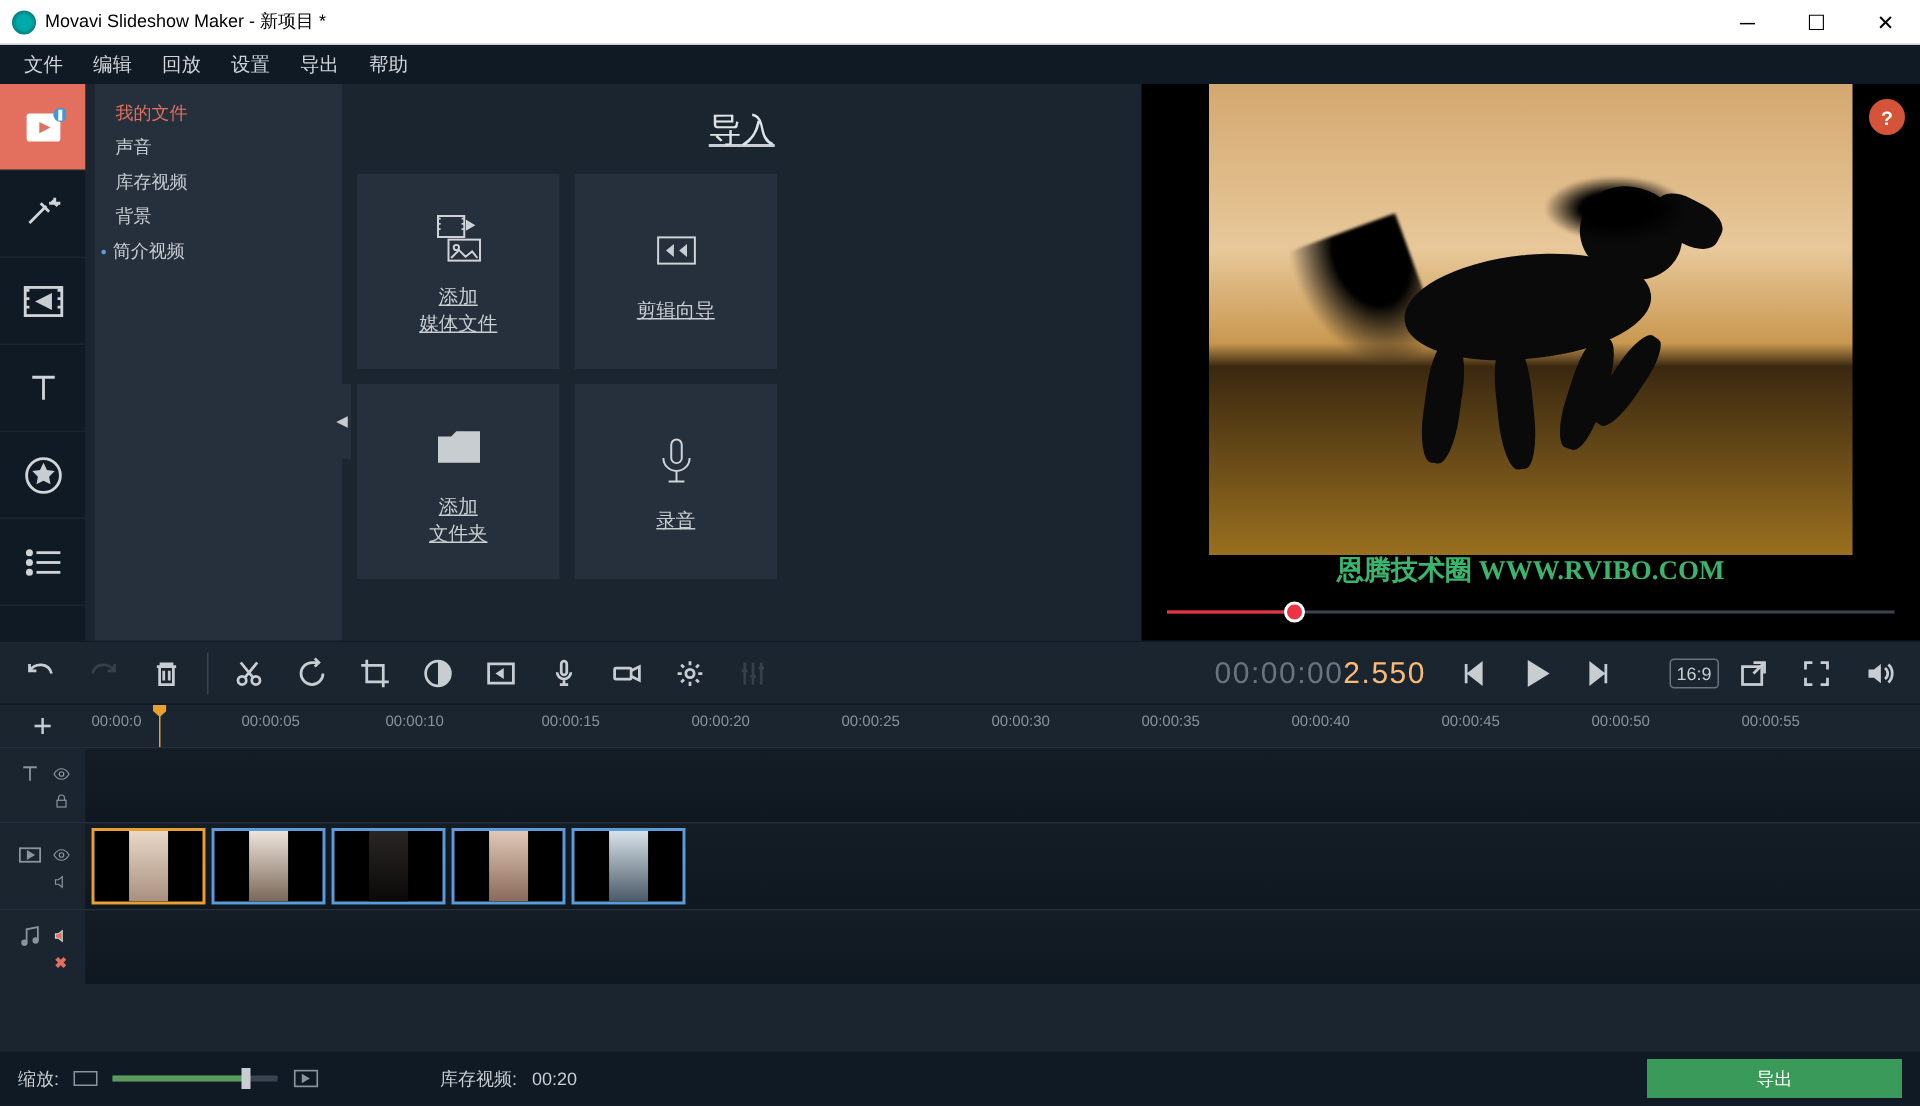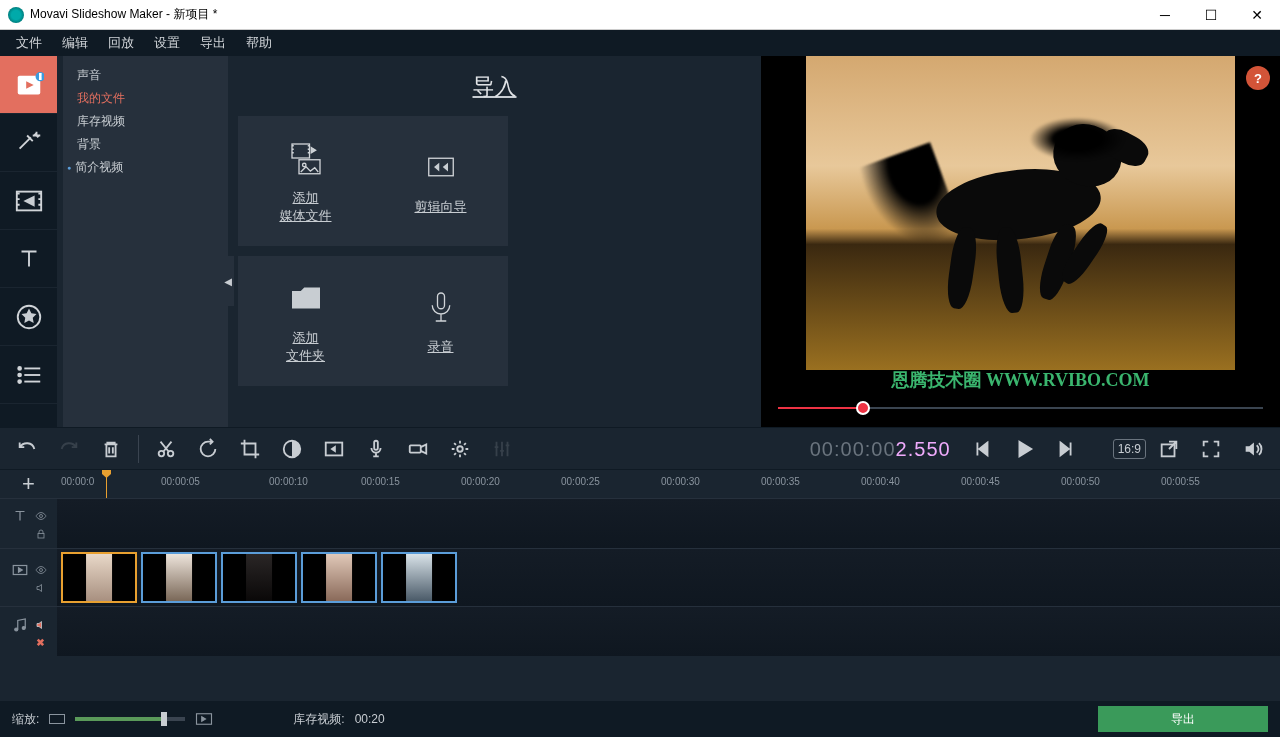--- a/index.html
+++ b/index.html
@@ -29,21 +29,21 @@
 
 .center { flex:1; background:#1a2530; position:relative; display:flex; }
 .sourcepane { width:165px; background:#26303c; margin:0 0 0 6px; padding:8px 0 0 0; position:relative; }
 .src-item { padding:3px 14px; font-size:12px; color:#c8cdd2; cursor:pointer; }
 .src-item.active { color:#e36f5f; }
 .src-item.dot::before { content:"●"; color:#5b9dd9; font-size:7px; margin-left:-10px; margin-right:4px; vertical-align:1px; }
 .collapse-tab { position:absolute; right:-6px; top:200px; width:12px; height:50px; background:#26303c; display:flex; align-items:center; justify-content:center; font-size:10px; }
 
 .import-grid { flex:1; padding:0 10px;text-decoration:underline; }
 .panel-title { text-align:center; font-size:22px; padding:16px 0 14px 0; color:#e0e3e6; }
-.cardrow { display:flex; gap:0; margin-bottom:10px;align-items:center; }
+.cardrow { display:flex; gap:10px; margin-bottom:10px;align-items:center; }
 .card { width:135px; height:130px; background:#26303c; display:flex; flex-direction:column; align-items:center; justify-content:center; gap:10px; cursor:pointer; }
 .card .cicon { width:42px; height:42px; display:flex; align-items:center; justify-content:center; }
 .card .cicon svg { width:42px; height:42px; stroke:#d0d4d8; fill:none; stroke-width:1.5; }
 .card .clabel { text-align:center; font-size:13px; line-height:1.4; }
 
 
 .preview { width:519px; background:#000; position:relative; margin-left:auto; }
 .preview-img { position:absolute; top:0; left:45px; right:45px; bottom:57px; background:linear-gradient(180deg,#d4a870 0%,#e8c89a 35%,#c99850 55%,#3a2810 60%,#9a7020 100%); overflow:hidden; }
 .horse { position:absolute; top:18%; left:8%; width:80%; height:65%; }
 .horse-body { position:absolute; background:#0a0a0a; }
@@ -65,21 +65,21 @@
 
 
 .toolbar { height:42px; background:#1a2530; display:flex; align-items:center; padding:0 8px; gap:4px; border-top:1px solid #0f1a24; }
 .tbtn { width:38px; height:38px; display:flex; align-items:center; justify-content:center; cursor:pointer; border-radius:3px; }
 .tbtn svg { width:22px; height:22px; stroke:#c8cdd2; fill:none; stroke-width:2; }
 .tbtn.disabled svg, .tbtn.disabled { opacity:.4; }
 .tsep { width:1px; height:28px; background:#3a4450; margin:0 4px; }
 .spacer { flex:1; }
 .timecode { font-family:"Consolas",monospace; font-size:20px; letter-spacing:1px; margin-right:8px; }
 .timecode .tc-g { color:#6a747e; }
-.timecode .tc-o { color:#f0abfc; }
+.timecode .tc-o { color:#fdba74; }
 .ratio { border:1px solid #6a747e; border-radius:3px; padding:2px 4px; font-size:12px; }
 
 
 .timeline { background:#1a2530; border-top:1px solid #0f1a24; }
 .ruler { height:28px; display:flex; position:relative; background:#1a2530; }
 .addbtn { width:57px; display:flex; align-items:center; justify-content:center; font-size:22px; color:#c8cdd2; background:#1a2530; }
 .ruler-ticks { flex:1; position:relative; font-size:10px; color:#8a949e; overflow:hidden; }
 .tick { position:absolute; top:6px; }
 .playhead { position:absolute; top:0; bottom:-210px; width:1px; background:#e8a030; z-index:5; }
 .playhead::before { content:""; position:absolute; top:-2px; left:-4px; width:9px; height:10px; background:#e8a030; clip-path:polygon(0 0,100% 0,100% 60%,50% 100%,0 60%); }
@@ -173,22 +173,22 @@
           <circle cx="6" cy="16" r="1.5" fill="#c8cdd2"></circle>
           <path d="M11 16 H28"></path>
           <circle cx="6" cy="23" r="1.5" fill="#c8cdd2"></circle>
           <path d="M11 23 H28"></path>
         </svg>
     </div>
   </div>
 
   <div class="center">
     <div class="sourcepane">
+      <div class="src-item active">我的文件</div>
       <div class="src-item">声音</div>
-      <div class="src-item active">我的文件</div>
       <div class="src-item">库存视频</div>
       <div class="src-item">背景</div>
       <div class="src-item dot">简介视频</div>
       <div class="collapse-tab">◀</div>
     </div>
 
     <div class="import-grid">
       <div class="panel-title">导入</div>
       <div class="cardrow">
         <div class="card">
@@ -369,21 +369,21 @@
     </div>
 </div>
 
 <div class="timeline">
   <div class="ruler">
     <div class="addbtn">+</div>
     <div class="ruler-ticks">
       <div class="playhead" style="left:49px"></div>
       <span class="tick" style="left:4px">00:00:0</span>
       <span class="tick" style="left:104px">00:00:05</span>
-      <span class="tick" style="left:212px">00:00:10</span>
+      <span class="tick" style="left:200px">00:00:10</span>
       <span class="tick" style="left:304px">00:00:15</span>
       <span class="tick" style="left:404px">00:00:20</span>
       <span class="tick" style="left:504px">00:00:25</span>
       <span class="tick" style="left:604px">00:00:30</span>
       <span class="tick" style="left:704px">00:00:35</span>
       <span class="tick" style="left:804px">00:00:40</span>
       <span class="tick" style="left:904px">00:00:45</span>
       <span class="tick" style="left:1004px">00:00:50</span>
       <span class="tick" style="left:1104px">00:00:55</span>
     </div>

